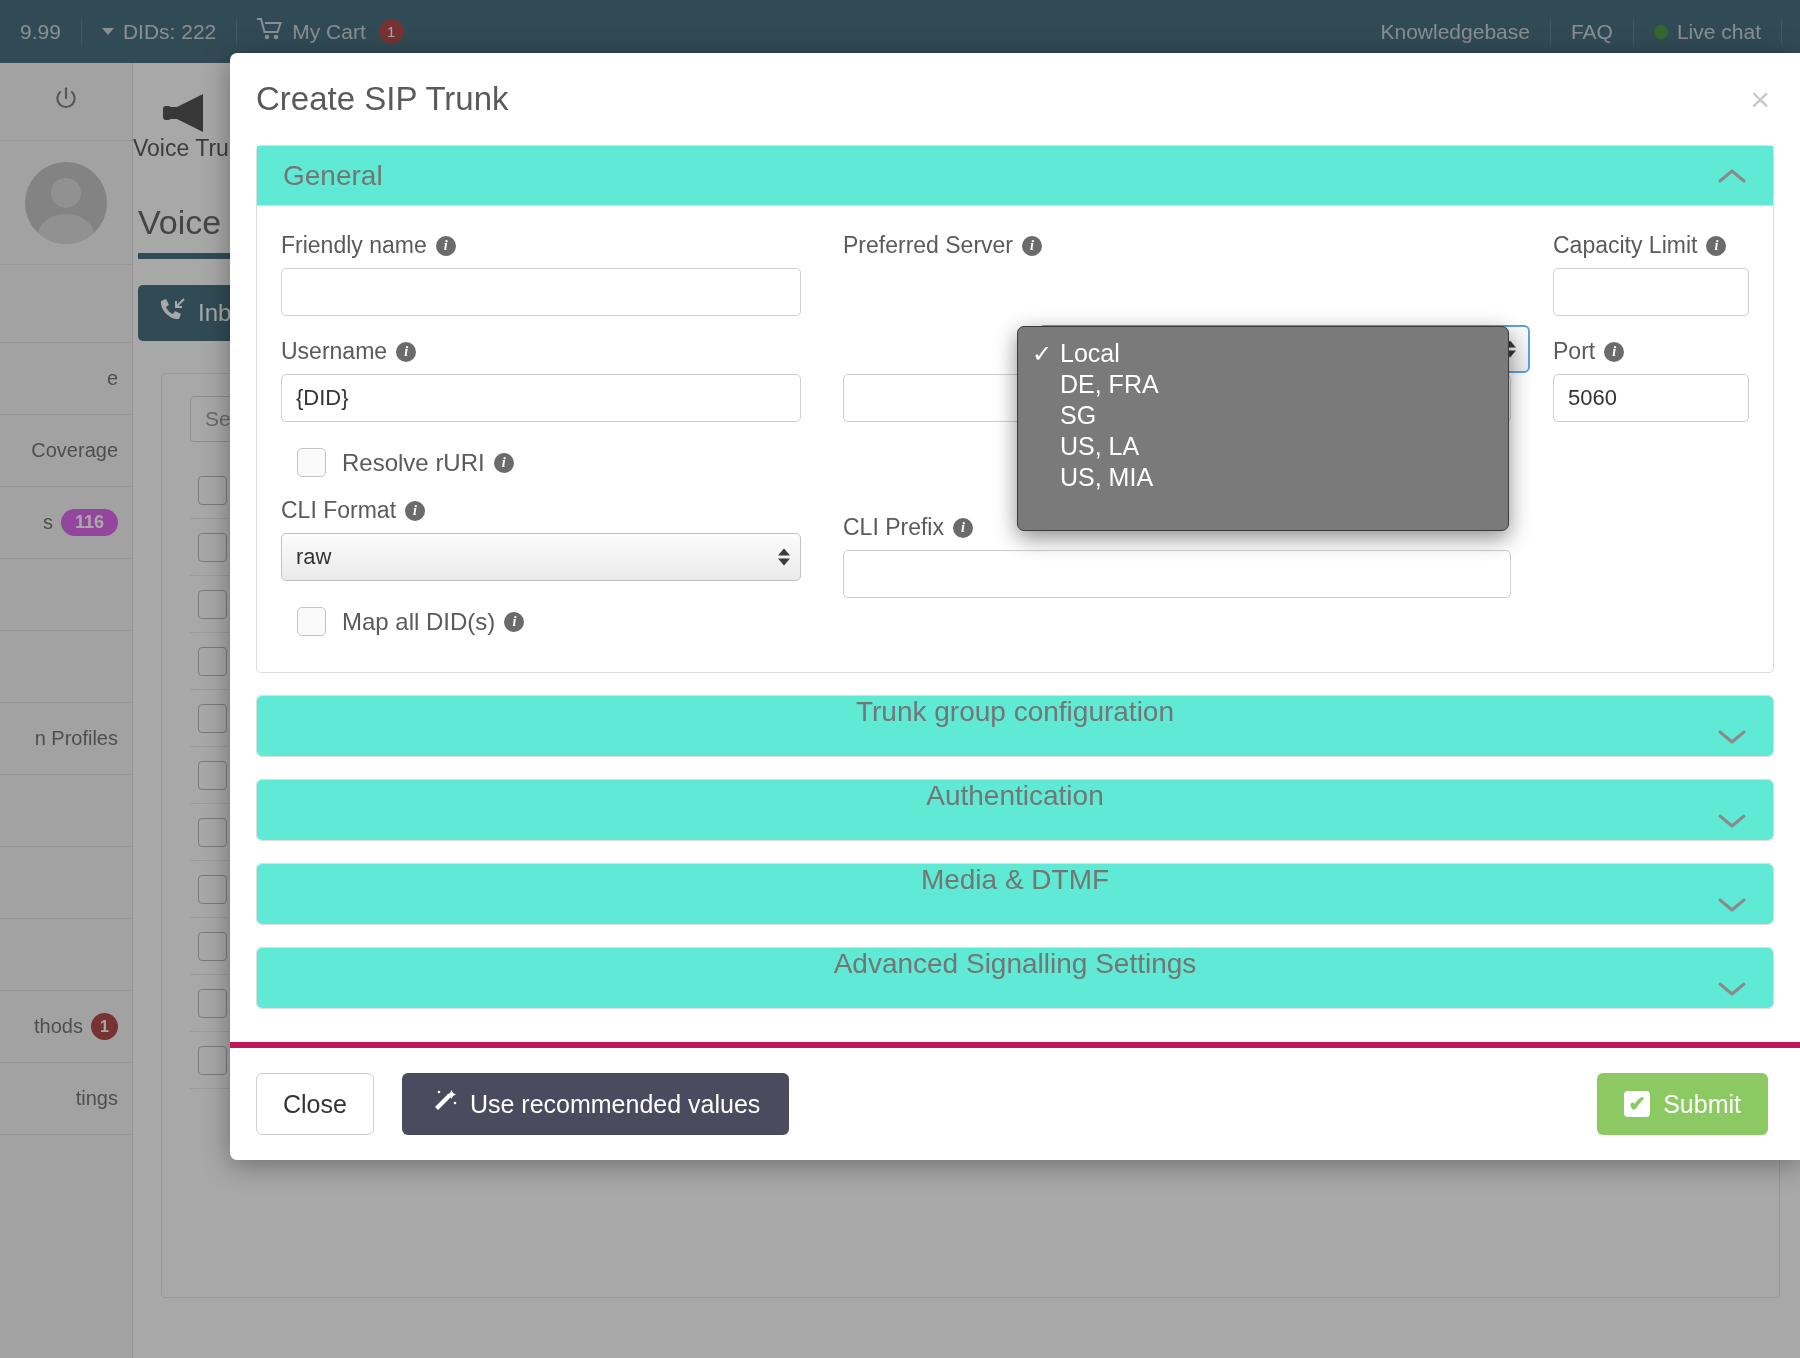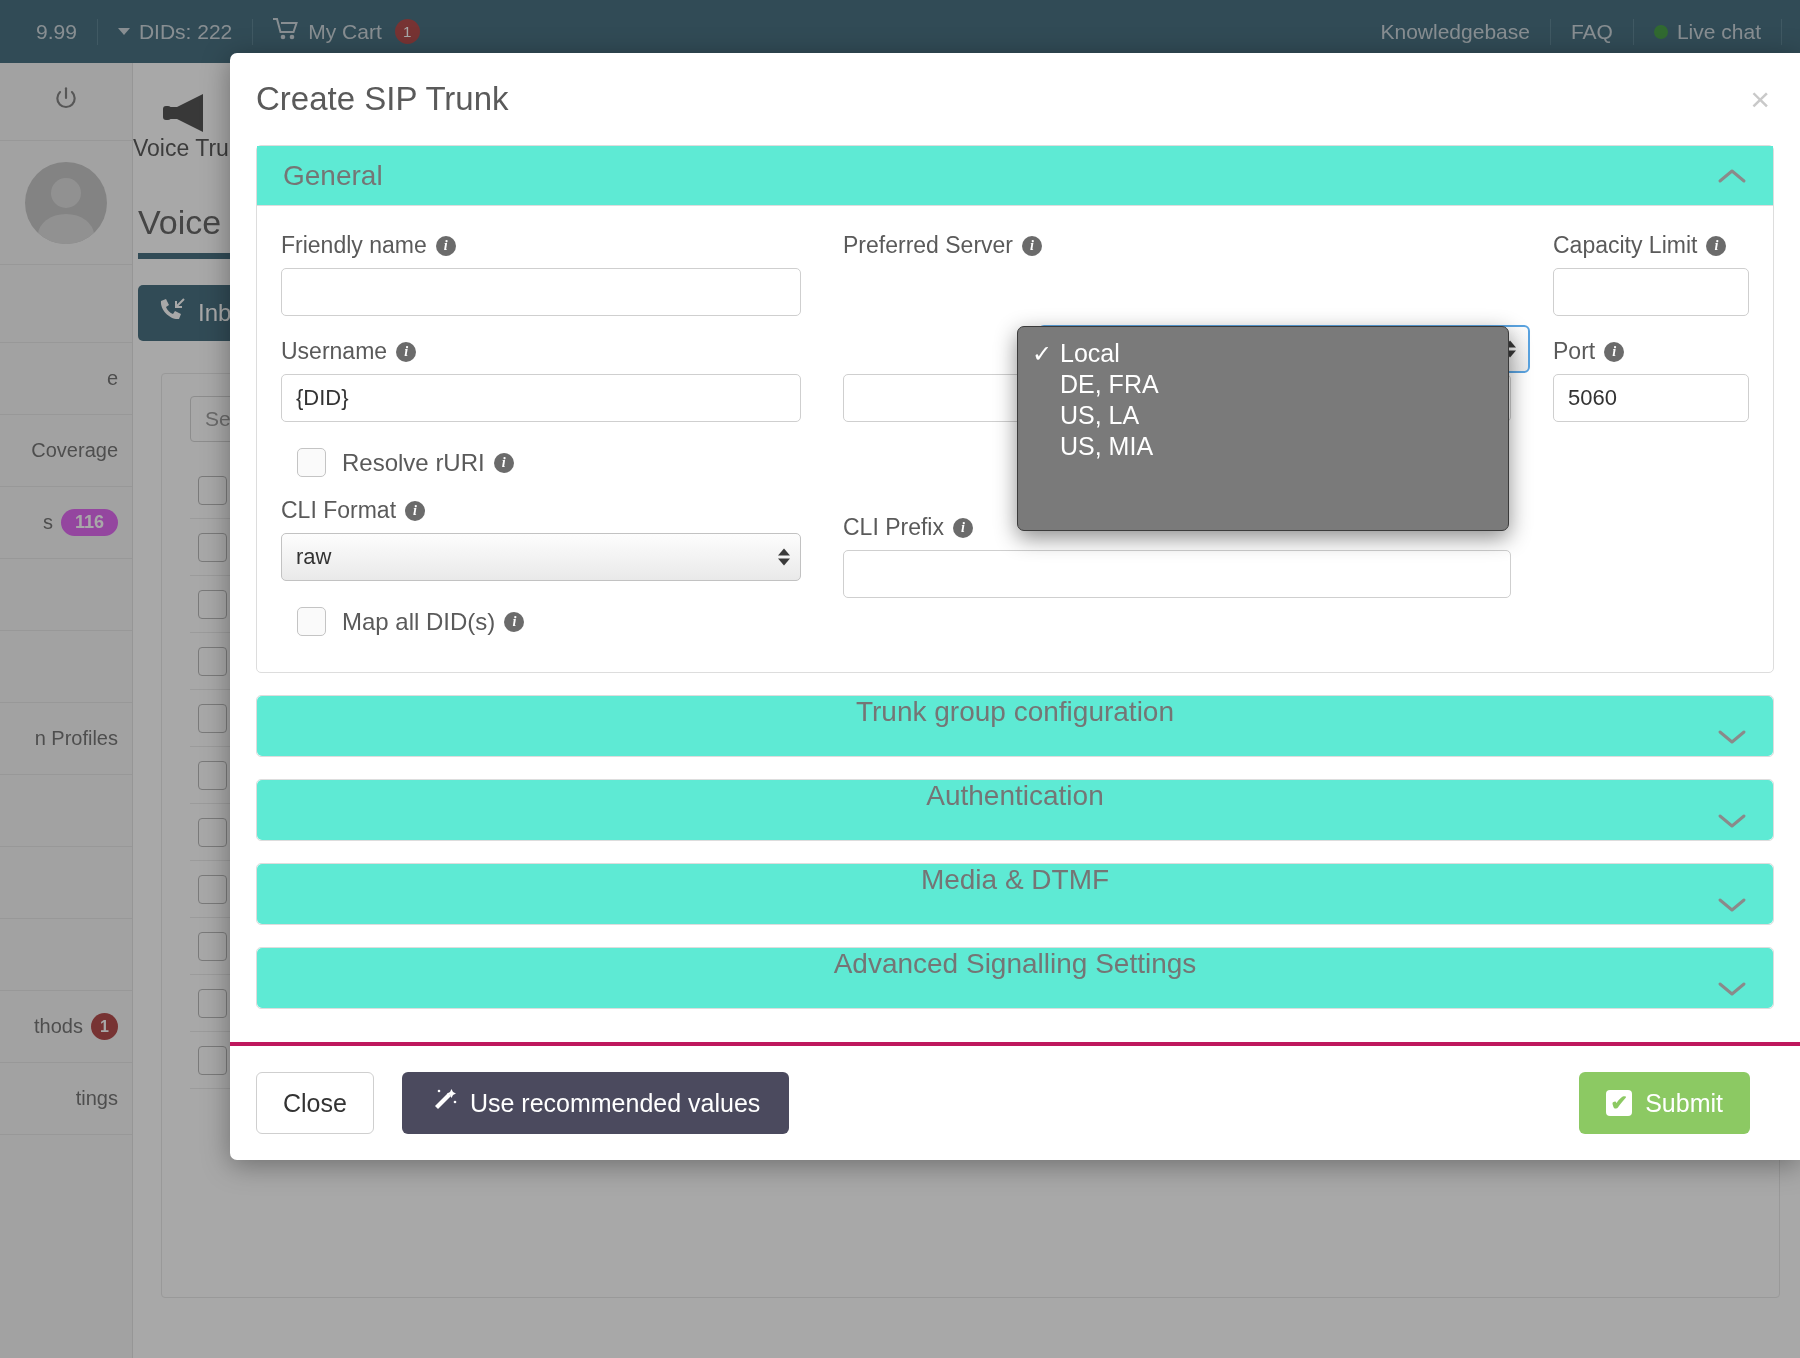--- a/index.html
+++ b/index.html
@@ -13,21 +13,21 @@
 
   
   #page-root { position: absolute; inset: 0; }
 
   .topbar {
     position: absolute; top: 0; left: 0; right: 0; height: 63px;
     background: #1f5065;
     display: flex; align-items: center;
     color: #c3cfd5; font-size: 21px;
   }
-  .topbar-left { display: flex; align-items: center; padding-left: 16px; }
+  .topbar-left { display: flex; align-items: center; padding-left: 0; }
   .topbar-right { margin-left: auto; display: flex; align-items: center; padding-right: 18px; }
   .tb-item {
     padding: 0 20px; display: flex; align-items: center; gap: 9px;
     color: #c3cfd5; white-space: nowrap;
   }
   .tb-sep { width: 1px; height: 26px; background: #3c6a7e; }
   .caret-dn {
     width: 0; height: 0; border-left: 6px solid transparent;
     border-right: 6px solid transparent; border-top: 7px solid #c3cfd5;
   }
@@ -120,21 +120,21 @@
     padding: 0 30px 0 26px; position: relative;
   }
   .modal-title { font-size: 33px; color: #5a5a5a; }
   .modal-close {
     margin-left: auto; font-size: 34px; color: #c9c9c9; line-height: 1;
     cursor: pointer; font-weight: 300;
   }
   .modal-body { flex: 1; overflow: hidden; padding: 0 26px; }
   .modal-footer {
     flex: none; height: 118px; display: flex; align-items: center;
-    padding: 0 50px 0 26px; border-top: 4px solid #be185d;
+    padding: 0 32px 0 26px; border-top: 6px solid #be185d;
   }
 
   
   .panel { border: 1px solid #dddddd; border-radius: 5px; margin-bottom: 22px; background: #fff; }
   .panel-head {
     height: 60px; background: #5eead4; border-bottom: 1px solid #dddddd;
     display: flex; align-items: center; padding: 0 26px;
     font-size: 28px; color: #757575; cursor: pointer;
   }
   .panel.collapsed .panel-head { border-bottom: none; border-radius: 5px; flex-direction: column; }
@@ -571,20 +571,24 @@
       <div class="opt">
         <span class="tick">✓</span>
         <span>Local</span>
       </div>
       <div class="opt">
         <span class="tick"></span>
         <span>DE, FRA</span>
       </div>
       <div class="opt">
         <span class="tick"></span>
+        <span>SG</span>
+      </div>
+      <div class="opt">
+        <span class="tick"></span>
         <span>US, LA</span>
       </div>
       <div class="opt">
         <span class="tick"></span>
         <span>US, MIA</span>
       </div>
     </div>
 
   </div>
 </div>

